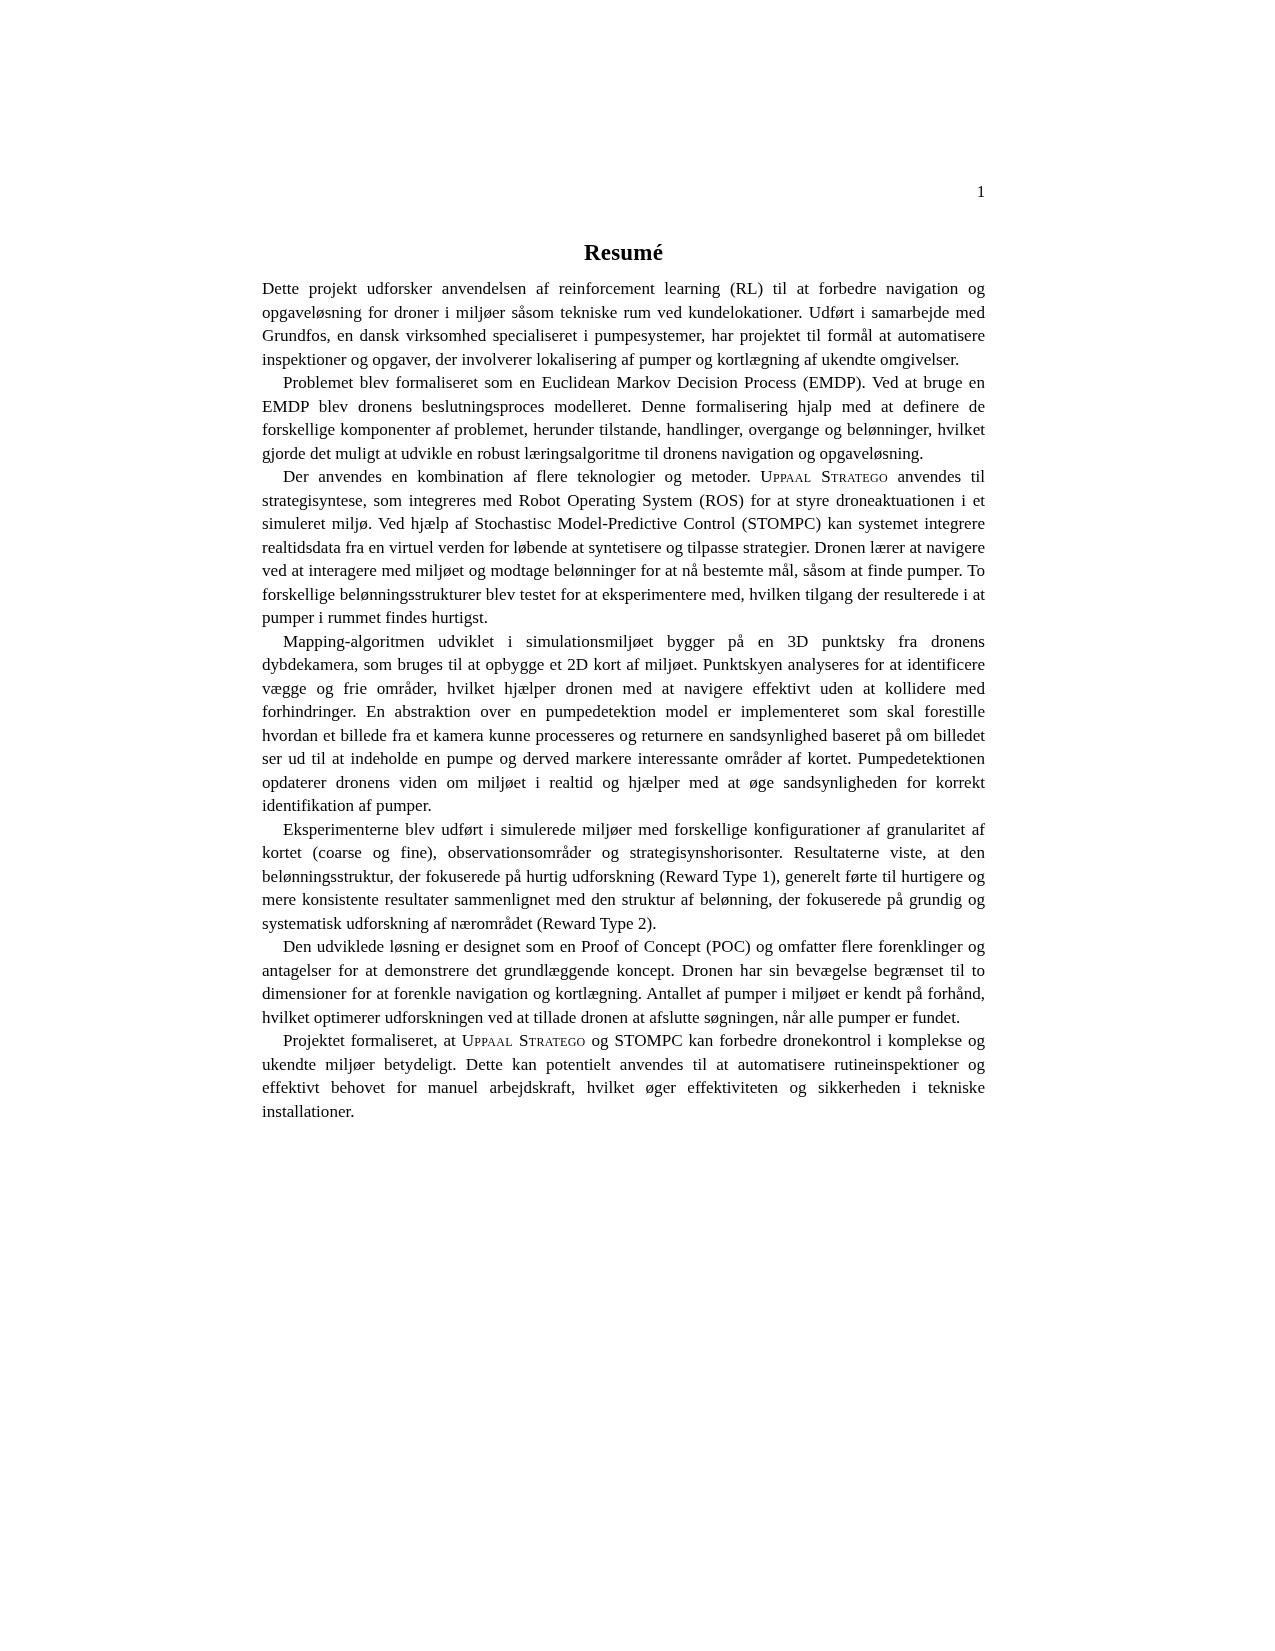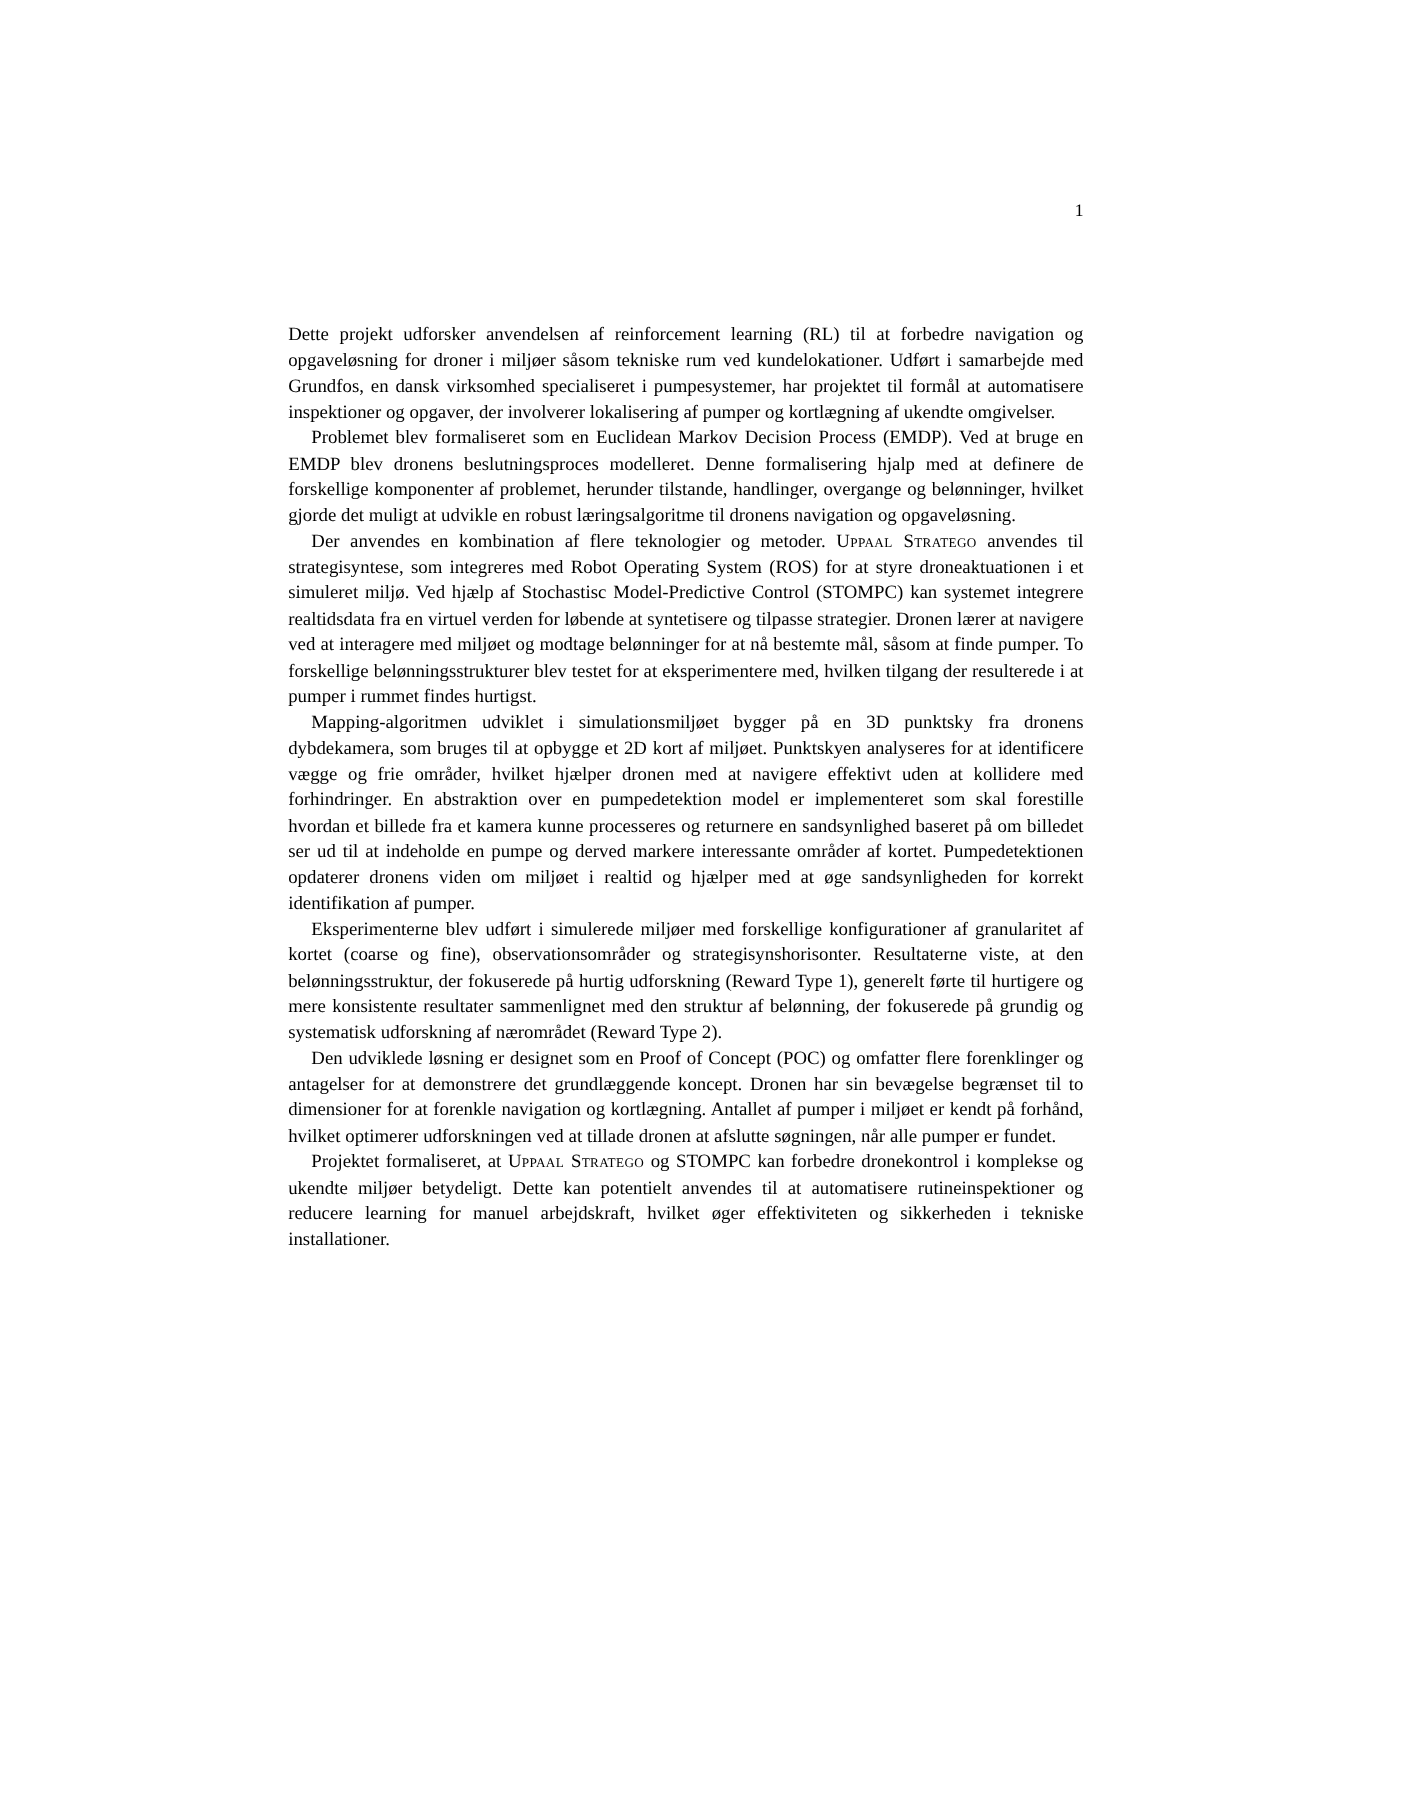--- a/index.html
+++ b/index.html
@@ -33,21 +33,21 @@
     left: 262px;
     width: 723px;
     text-align: center;
     font-size: 23px;
     font-weight: bold;
     line-height: 28px;
     letter-spacing: 0.2px;
   }
   .body-block {
     position: absolute;
-    top: 292px;
+    top: 277px;
     left: 262px;
     width: 723px;
   }
   .para {
     margin: 0;
     text-align: justify;
     text-justify: inter-word;
     font-size: 17.1px;
     line-height: 23.5px;
     hyphens: none;
@@ -66,32 +66,33 @@
     font-family: Liberation Serif, serif;
   }
 </style>
 </head>
 <body>
 
 <div class="page">
 
   <div class="page-number">1</div>
 
+  <h1 class="doc-title">Resumé</h1>
 
   <div class="body-block">
 
     <p class="para noindent"><span>Dette projekt udforsker anvendelsen af reinforcement learning (RL) til at forbedre navigation og opgaveløsning for droner i miljøer såsom tekniske rum ved kundelokationer. Udført i samarbejde med Grundfos, en dansk virksomhed specialiseret i pumpesystemer, har projektet til formål at automatisere inspektioner og opgaver, der involverer lokalisering af pumper og kortlægning af ukendte omgivelser.</span></p>
 
     <p class="para indent"><span>Problemet blev formaliseret som en Euclidean Markov Decision Process (EMDP). Ved at bruge en EMDP blev dronens beslutningsproces modelleret. Denne formalisering hjalp med at definere de forskellige komponenter af problemet, herunder tilstande, handlinger, overgange og belønninger, hvilket gjorde det muligt at udvikle en robust læringsalgoritme til dronens navigation og opgaveløsning.</span></p>
 
     <p class="para indent"><span>Der anvendes en kombination af flere teknologier og metoder. </span><span class="smallcaps">Uppaal Stratego</span><span> anvendes til strategisyntese, som integreres med Robot Operating System (ROS) for at styre droneaktuationen i et simuleret miljø. Ved hjælp af Stochastisc Model-Predictive Control (STOMPC) kan systemet integrere realtidsdata fra en virtuel verden for løbende at syntetisere og tilpasse strategier. Dronen lærer at navigere ved at interagere med miljøet og modtage belønninger for at nå bestemte mål, såsom at finde pumper. To forskellige belønningsstrukturer blev testet for at eksperimentere med, hvilken tilgang der resulterede i at pumper i rummet findes hurtigst.</span></p>
 
     <p class="para indent"><span>Mapping-algoritmen udviklet i simulationsmiljøet bygger på en 3D punktsky fra dronens dybdekamera, som bruges til at opbygge et 2D kort af miljøet. Punktskyen analyseres for at identificere vægge og frie områder, hvilket hjælper dronen med at navigere effektivt uden at kollidere med forhindringer. En abstraktion over en pumpedetektion model er implementeret som skal forestille hvordan et billede fra et kamera kunne processeres og returnere en sandsynlighed baseret på om billedet ser ud til at indeholde en pumpe og derved markere interessante områder af kortet. Pumpedetektionen opdaterer dronens viden om miljøet i realtid og hjælper med at øge sandsynligheden for korrekt identifikation af pumper.</span></p>
 
     <p class="para indent"><span>Eksperimenterne blev udført i simulerede miljøer med forskellige konfigurationer af granularitet af kortet (coarse og fine), observationsområder og strategisynshorisonter. Resultaterne viste, at den belønningsstruktur, der fokuserede på hurtig udforskning (Reward Type 1), generelt førte til hurtigere og mere konsistente resultater sammenlignet med den struktur af belønning, der fokuserede på grundig og systematisk udforskning af nærområdet (Reward Type 2).</span></p>
 
     <p class="para indent"><span>Den udviklede løsning er designet som en Proof of Concept (POC) og omfatter flere forenklinger og antagelser for at demonstrere det grundlæggende koncept. Dronen har sin bevægelse begrænset til to dimensioner for at forenkle navigation og kortlægning. Antallet af pumper i miljøet er kendt på forhånd, hvilket optimerer udforskningen ved at tillade dronen at afslutte søgningen, når alle pumper er fundet.</span></p>
 
-    <p class="para indent"><span>Projektet formaliseret, at </span><span class="smallcaps">Uppaal Stratego</span><span> og STOMPC kan forbedre dronekontrol i komplekse og ukendte miljøer betydeligt. Dette kan potentielt anvendes til at automatisere rutineinspektioner og reducere learning for manuel arbejdskraft, hvilket øger effektiviteten og sikkerheden i tekniske installationer.</span></p>
+    <p class="para indent"><span>Projektet formaliseret, at </span><span class="smallcaps">Uppaal Stratego</span><span> og STOMPC kan forbedre dronekontrol i komplekse og ukendte miljøer betydeligt. Dette kan potentielt anvendes til at automatisere rutineinspektioner og effektivt behovet for manuel arbejdskraft, hvilket øger effektiviteten og sikkerheden i tekniske installationer.</span></p>
 
   </div>
 
 </div>
 
 </body></html>

